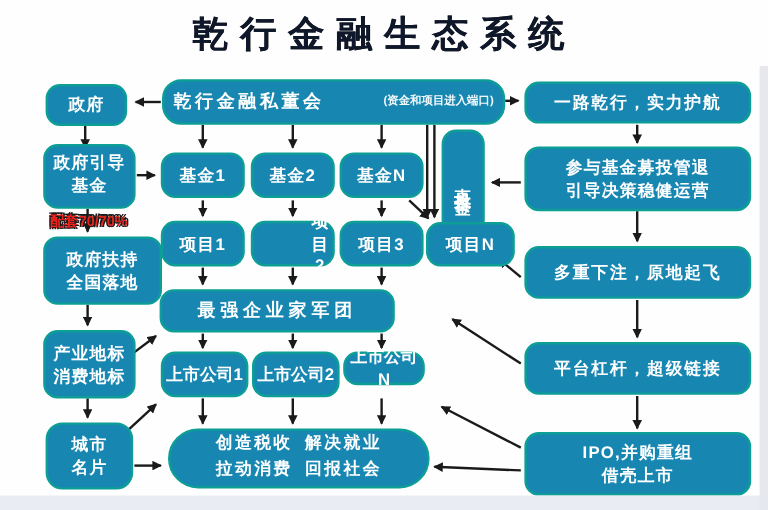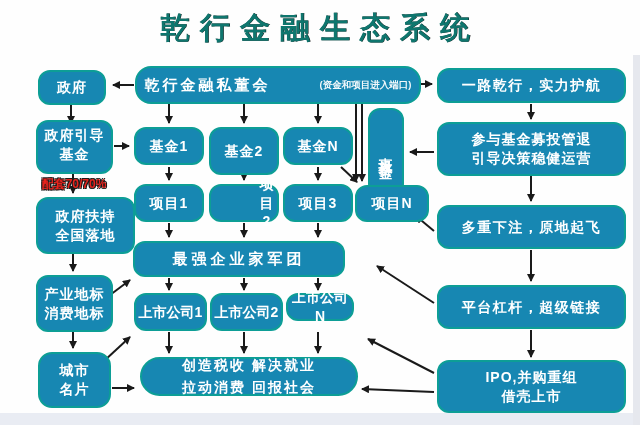--- a/index.html
+++ b/index.html
@@ -3,21 +3,21 @@
 <meta charset="utf-8">
 <style>
   html,body{margin:0;padding:0;background:#ffffff;}
   .stage{
     position:relative;width:640px;height:425px;overflow:hidden;
     background:#fefefe;
     font-family:"Liberation Sans","DejaVu Sans",sans-serif;
   }
   .title{
     position:absolute;left:0;top:8px;width:100%;text-align:center;
-    font-size:30px;font-weight:900;color:#0f766e;letter-spacing:10px;
+    font-size:30px;font-weight:900;color:#0f172a;letter-spacing:10px;
     font-family:"DejaVu Sans","Liberation Sans",sans-serif;
     text-shadow:0.5px 0 #111;
   }
   .node{
     position:absolute;box-sizing:border-box;
     background:var(--box-fill,#1787b2);
     border:2.5px solid var(--box-border,#0d9e96);
     border-radius:12px;color:#fff;font-weight:bold;
     display:flex;align-items:center;justify-content:center;text-align:center;
     white-space:pre-line;font-size:14px;line-height:1.35;letter-spacing:1px;
@@ -119,37 +119,37 @@
 
   <div class="node" style="left:38px;top:352px;width:73px;height:56px;border-radius:14px;">城市
 名片</div>
 
   <div class="node hub" style="left:135px;top:66px;width:286px;height:38px;">
     <span class="hub-main">乾行金融私董会</span>
     <span class="hub-sub">(资金和项目进入端口)</span>
   </div>
 
   <div class="node" style="left:134px;top:127px;width:70px;height:38px;">基金1</div>
-  <div class="node" style="left:209px;top:127px;width:70px;height:48px;text-align:right;">基金2</div>
+  <div class="node" style="left:209px;top:127px;width:70px;height:38px;text-align:right;">基金2</div>
   <div class="node" style="left:283px;top:127px;width:70px;height:38px;">基金N</div>
 
   <div class="node vertical" style="left:368px;top:108px;width:36px;height:88px;">直投资金</div>
 
   <div class="node" style="left:134px;top:184px;width:70px;height:38px;">项目1</div>
   <div class="node" style="left:209px;top:184px;width:70px;height:38px;padding-left:46px;">项目2</div>
   <div class="node" style="left:283px;top:184px;width:70px;height:38px;">项目3</div>
   <div class="node" style="left:355px;top:185px;width:74px;height:37px;">项目N</div>
 
-  <div class="node wide" style="left:133px;top:241px;width:212px;height:36px;">最强企业家军团</div>
+  <div class="node wide" style="left:133px;top:241px;width:196px;height:36px;">最强企业家军团</div>
 
   <div class="node" style="left:134px;top:293px;width:73px;height:38px;letter-spacing:0;">上市公司1</div>
   <div class="node" style="left:210px;top:293px;width:73px;height:38px;letter-spacing:0;">上市公司2</div>
   <div class="node" style="left:286px;top:293px;width:68px;height:28px;letter-spacing:0;">上市公司N</div>
 
-  <div class="node social" style="left:140px;top:357px;width:218px;height:39px;border-radius:26px;">创造税收 解决就业
+  <div class="node social" style="left:140px;top:357px;width:218px;height:50px;border-radius:26px;font-family:Liberation Mono, monospace;">创造税收 解决就业
 拉动消费 回报社会</div>
 
   <div class="node" style="left:437px;top:68px;width:189px;height:35px;letter-spacing:1.5px;">一路乾行，实力护航</div>
   <div class="node" style="left:437px;top:122px;width:189px;height:54px;">参与基金募投管退
 引导决策稳健运营</div>
   <div class="node" style="left:437px;top:205px;width:189px;height:44px;letter-spacing:1.5px;">多重下注，原地起飞</div>
   <div class="node" style="left:437px;top:285px;width:189px;height:44px;letter-spacing:1.5px;">平台杠杆，超级链接</div>
   <div class="node" style="left:437px;top:360px;width:189px;height:53px;">IPO,并购重组
 借壳上市</div>
 

